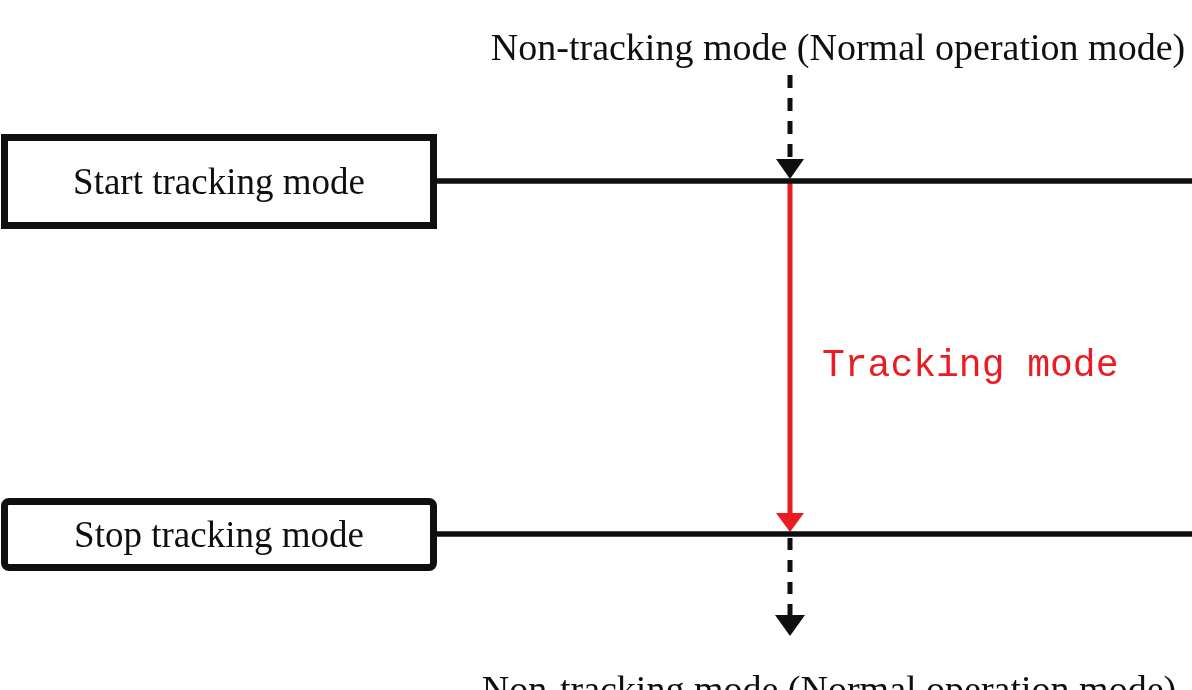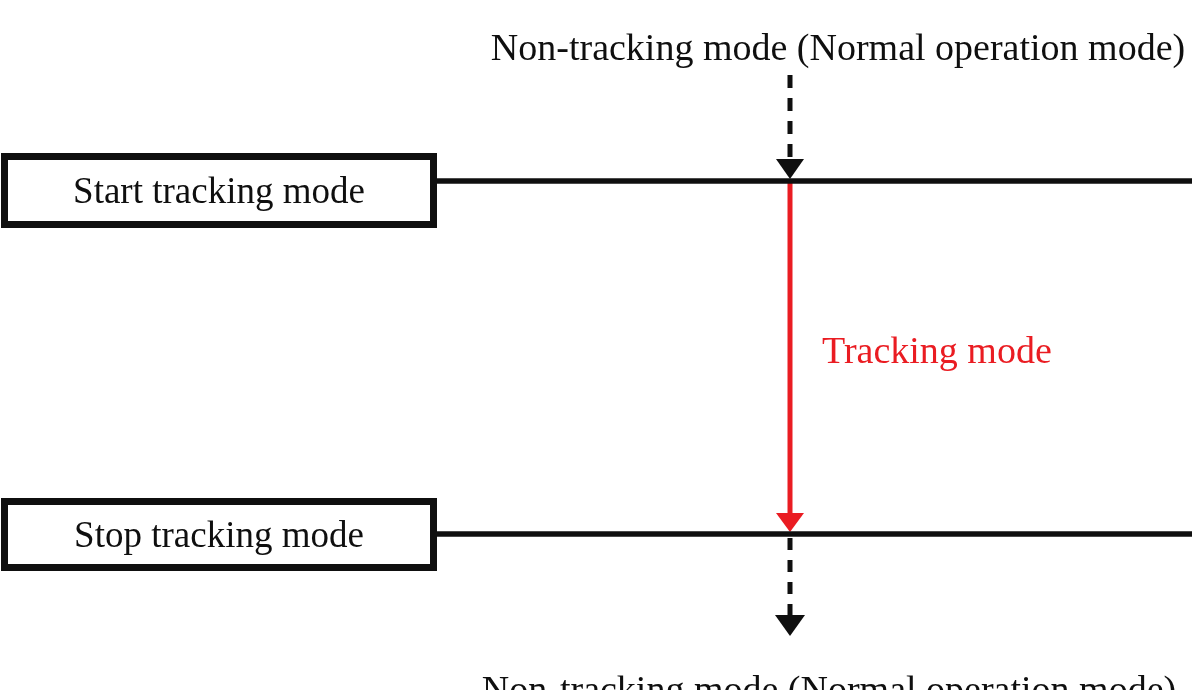--- a/index.html
+++ b/index.html
@@ -39,38 +39,39 @@
     top: -3px;
     transform: translateX(-50%);
   }
   .label-bottom {
     left: 829px;
     top: 639px;
     transform: translateX(-50%);
   }
   .label-red {
     left: 822px;
-    top: 300px;
+    top: 316px;
     color: var(--red, #ea1c22);
+    font-family: Liberation Mono, monospace;
   }
   .mode-box {
     position: absolute;
     left: 1px;
     width: 436px;
     box-sizing: border-box;
     border: 7px solid var(--ink, #0f0f0f);
     background: #ffffff;
     display: flex;
     align-items: center;
     justify-content: center;
     font-size: 37px;
     white-space: nowrap;
   }
-  .box-start { top: 125px; height: 75px; }
-  .box-stop  { top: 470px; height: 73px; }
+  .box-start { top: 106px; height: 95px; }
+  .box-stop  { top: 470px; height: 73px; border-radius: 8px; }
 </style>
 </head>
 <body>
 
 <div class="canvas">
 
   <svg class="svg-layer" viewBox="0 0 1192 690">
 
     <line class="ink-stroke" x1="790" y1="47" x2="790" y2="133" stroke-width="5" stroke-dasharray="13 10"></line>
     <polygon class="ink-fill" points="790,151 776,131 804,131"></polygon>

